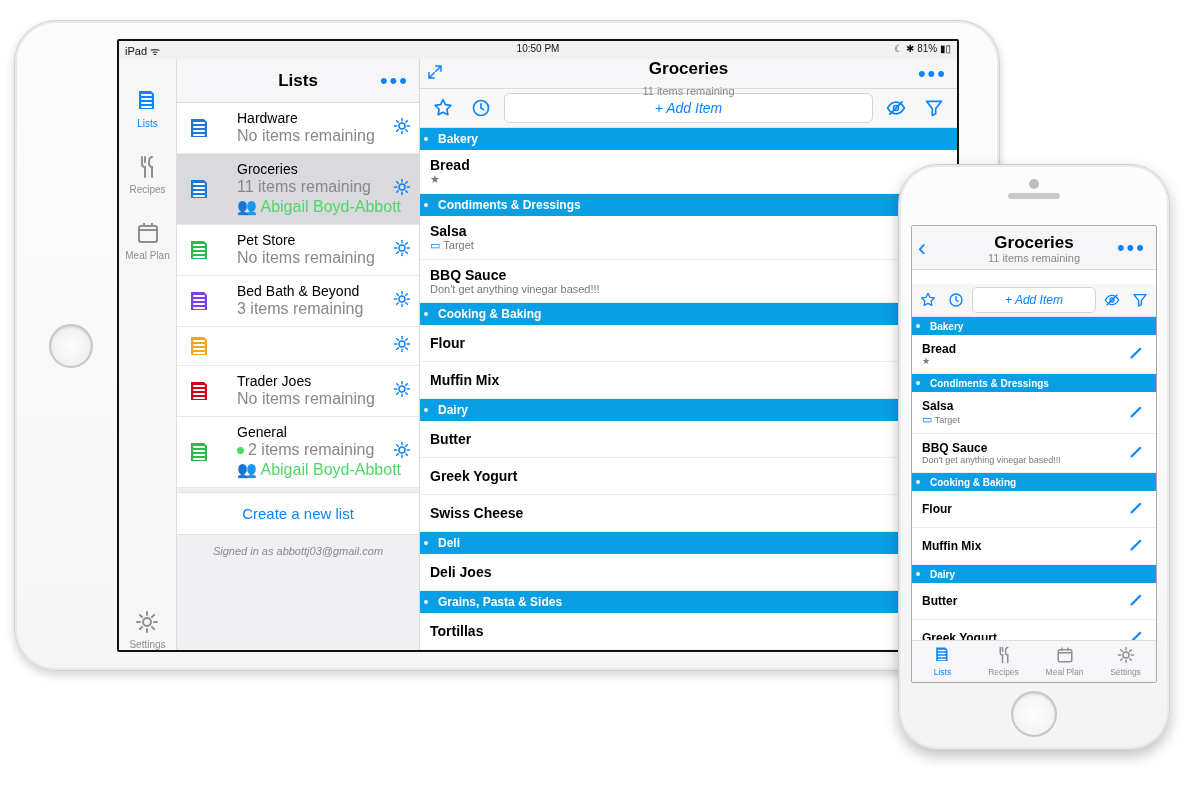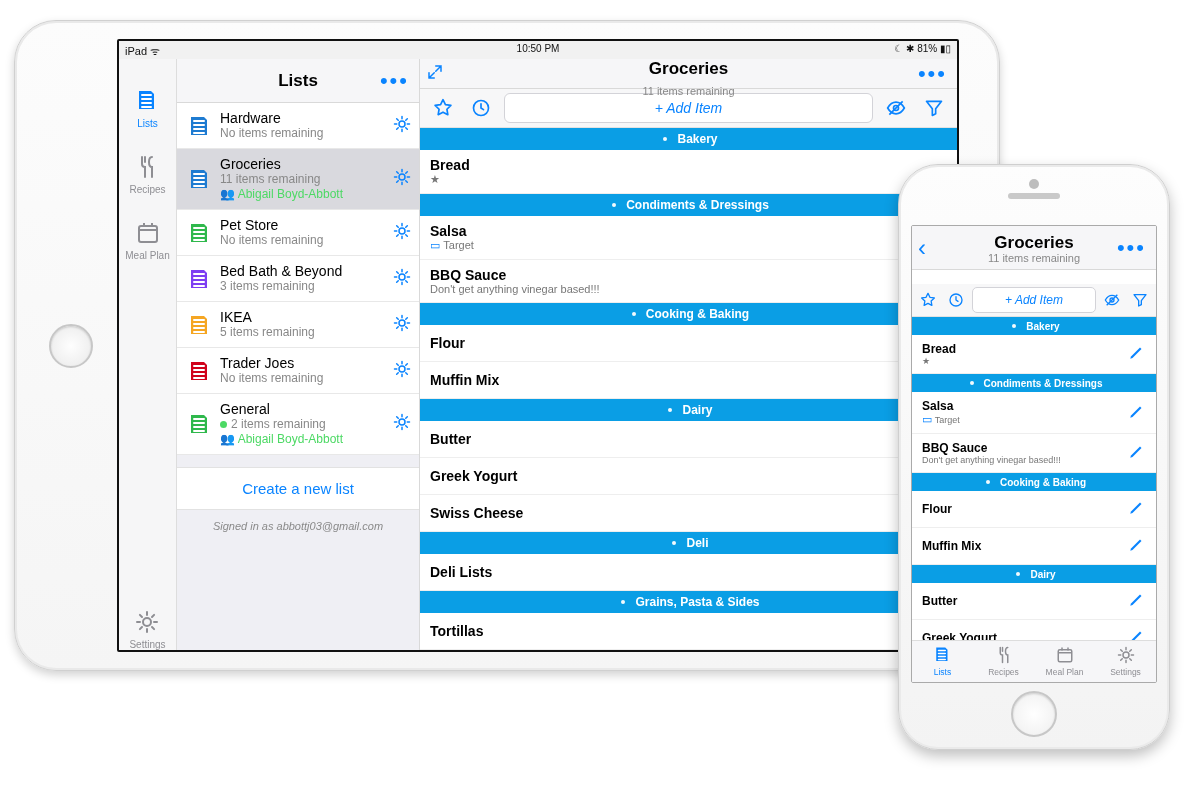--- a/index.html
+++ b/index.html
@@ -37,37 +37,37 @@
   .tabbar .spacer { flex:1; }
 
   .master { width:243px; background:#efeff4; border-right:1px solid #d9d9d9; display:flex; flex-direction:column; }
   .nav { height:44px; display:flex; align-items:center; justify-content:center; position:relative; border-bottom:1px solid #d9d9d9; background:#f6f6f8;}
   .nav .title { font-size:17px; font-weight:600; }
   .nav .dots { position:absolute; right:10px; color:#0a84ff; font-size:22px; letter-spacing:2px; cursor:pointer;}
   .nav .sub { position:absolute; top:26px; left:0; right:0; text-align:center; font-size:11px; color:#888;}
   .nav.double { height:52px; }
   .nav.double .title { margin-top:-10px; }
 
-  .listrow { display:flex; align-items:center; gap:9px; padding:7px 10px; background:#fff; border-bottom:1px solid #e8e8e8; position:relative;}
+  .listrow { display:flex; align-items:center; gap:26px; padding:7px 10px; background:#fff; border-bottom:1px solid #e8e8e8; position:relative;}
   .listrow.sel { background:#d9d9de; }
   .listrow .info { flex:1; min-width:0; }
   .listrow .name { font-size:14px; font-weight:400; color:#000;}
-  .listrow .sub { font-size:12px; color:#888; line-height:1.25;}
+  .listrow .sub { font-size:16px; color:#888; line-height:1.25;}
   .gearbtn { position:absolute; right:8px; top:50%; transform:translateY(-50%); color:#0a84ff; cursor:pointer;}
   .listicon { fill:none; }
 
-  .create { background:#fff; border-top:1px solid #e2e2e2; border-bottom:1px solid #e2e2e2; text-align:center; color:#0a84ff; font-size:15px; padding:12px 0; margin-top:12px; cursor:pointer;}
+  .create { background:#fff; border-top:1px solid #e2e2e2; border-bottom:1px solid #e2e2e2; text-align:center; color:#0a84ff; font-size:15px; padding:12px 0; margin-top:4px; cursor:pointer;}
   .signedin { text-align:center; font-size:11px; color:#8a8a8a; font-style:italic; padding-top:10px; }
 
   
   .detail { flex:1; background:#fff; display:flex; flex-direction:column; }
   .toolbar { display:flex; align-items:center; gap:8px; padding:4px 8px; background:#f7f7f8; border-bottom:1px solid #e2e2e2;}
   .toolbar .iconbtn { width:30px; height:30px; display:flex; align-items:center; justify-content:center; color:#0a84ff; cursor:pointer;}
   .addfield { flex:1; height:30px; border:1px solid #d3d3d8; border-radius:6px; background:#fff; display:flex; align-items:center; justify-content:center; color:#0a84ff; font-size:14px; cursor:pointer;font-style:italic;}
-  .section { background:#0a9ee5; color:#fff; font-size:12px; text-align:center; padding:4px 0; font-weight:600; display:flex; align-items:center; justify-content:center; gap:6px;}
+  .section { background:#0a9ee5; color:#fff; font-size:12px; text-align:center; padding:4px 0; font-weight:600; display:flex; align-items:center; gap:6px;}
   .section svg { width:12px; height:12px; fill:#fff; opacity:.95;}
   .item { display:flex; align-items:center; padding:7px 10px; border-bottom:1px solid #eee; position:relative;justify-content:flex-end;}
   .item .txt { flex:1; min-width:0;}
   .item .nm { font-size:14px; font-weight:600;}
   .item .sb { font-size:11px; color:#777;}
   .item .edit { color:#0a84ff; cursor:pointer;}
   .expand { position:absolute; left:6px; color:#0a84ff; cursor:pointer;}
 
   
   .iphone {
@@ -243,24 +243,20 @@
       </div>
                 <span class="gearbtn"><svg width="18" height="18" viewBox="0 0 24 24">
                     <use href="#i-gear"></use>
                   </svg></span>
               </div>
               <div class="listrow">
                 <svg class="listicon" width="24" height="24" viewBox="0 0 24 24">
                   <path d="M4 3h13l3 3v15H4z" fill="#f5a623"></path>
                   <path d="M7 7h10M7 11h10M7 15h10M7 19h10" stroke="#fff" stroke-width="2" stroke-linecap="round"></path>
                 </svg>
-      <div class="info">
-        <div class="name">IKEA</div>
-        <div class="sub">5 items remaining</div>
-      </div>
                 <span class="gearbtn"><svg width="18" height="18" viewBox="0 0 24 24">
                     <use href="#i-gear"></use>
                   </svg></span>
               </div>
               <div class="listrow">
                 <svg class="listicon" width="24" height="24" viewBox="0 0 24 24">
                   <path d="M4 3h13l3 3v15H4z" fill="#d0021b"></path>
                   <path d="M7 7h10M7 11h10M7 15h10M7 19h10" stroke="#fff" stroke-width="2" stroke-linecap="round"></path>
                 </svg>
       <div class="info">
@@ -414,21 +410,21 @@
                   </svg></span>
               </div>
               <div class="section">
                 <svg viewBox="0 0 24 24">
                   <circle cx="12" cy="12" r="4" fill="#fff"></circle>
                 </svg>
                 <span>Deli</span>
               </div>
               <div class="item">
                 <div class="txt">
-                  <div class="nm">Deli Lists</div>
+                  <div class="nm">Deli Joes</div>
                 </div>
                 <span class="edit"><svg width="18" height="18" viewBox="0 0 24 24">
                     <use href="#i-pencil"></use>
                   </svg></span>
               </div>
               <div class="section">
                 <svg viewBox="0 0 24 24">
                   <circle cx="12" cy="12" r="4" fill="#fff"></circle>
                 </svg>
                 <span>Grains, Pasta &amp; Sides</span>

